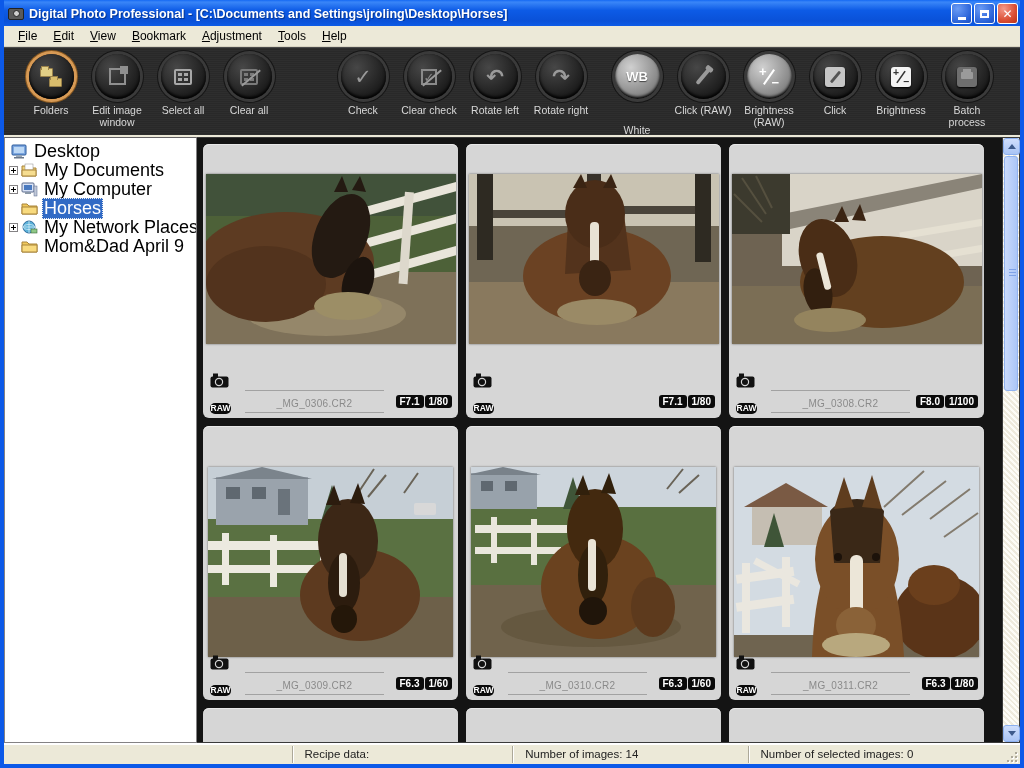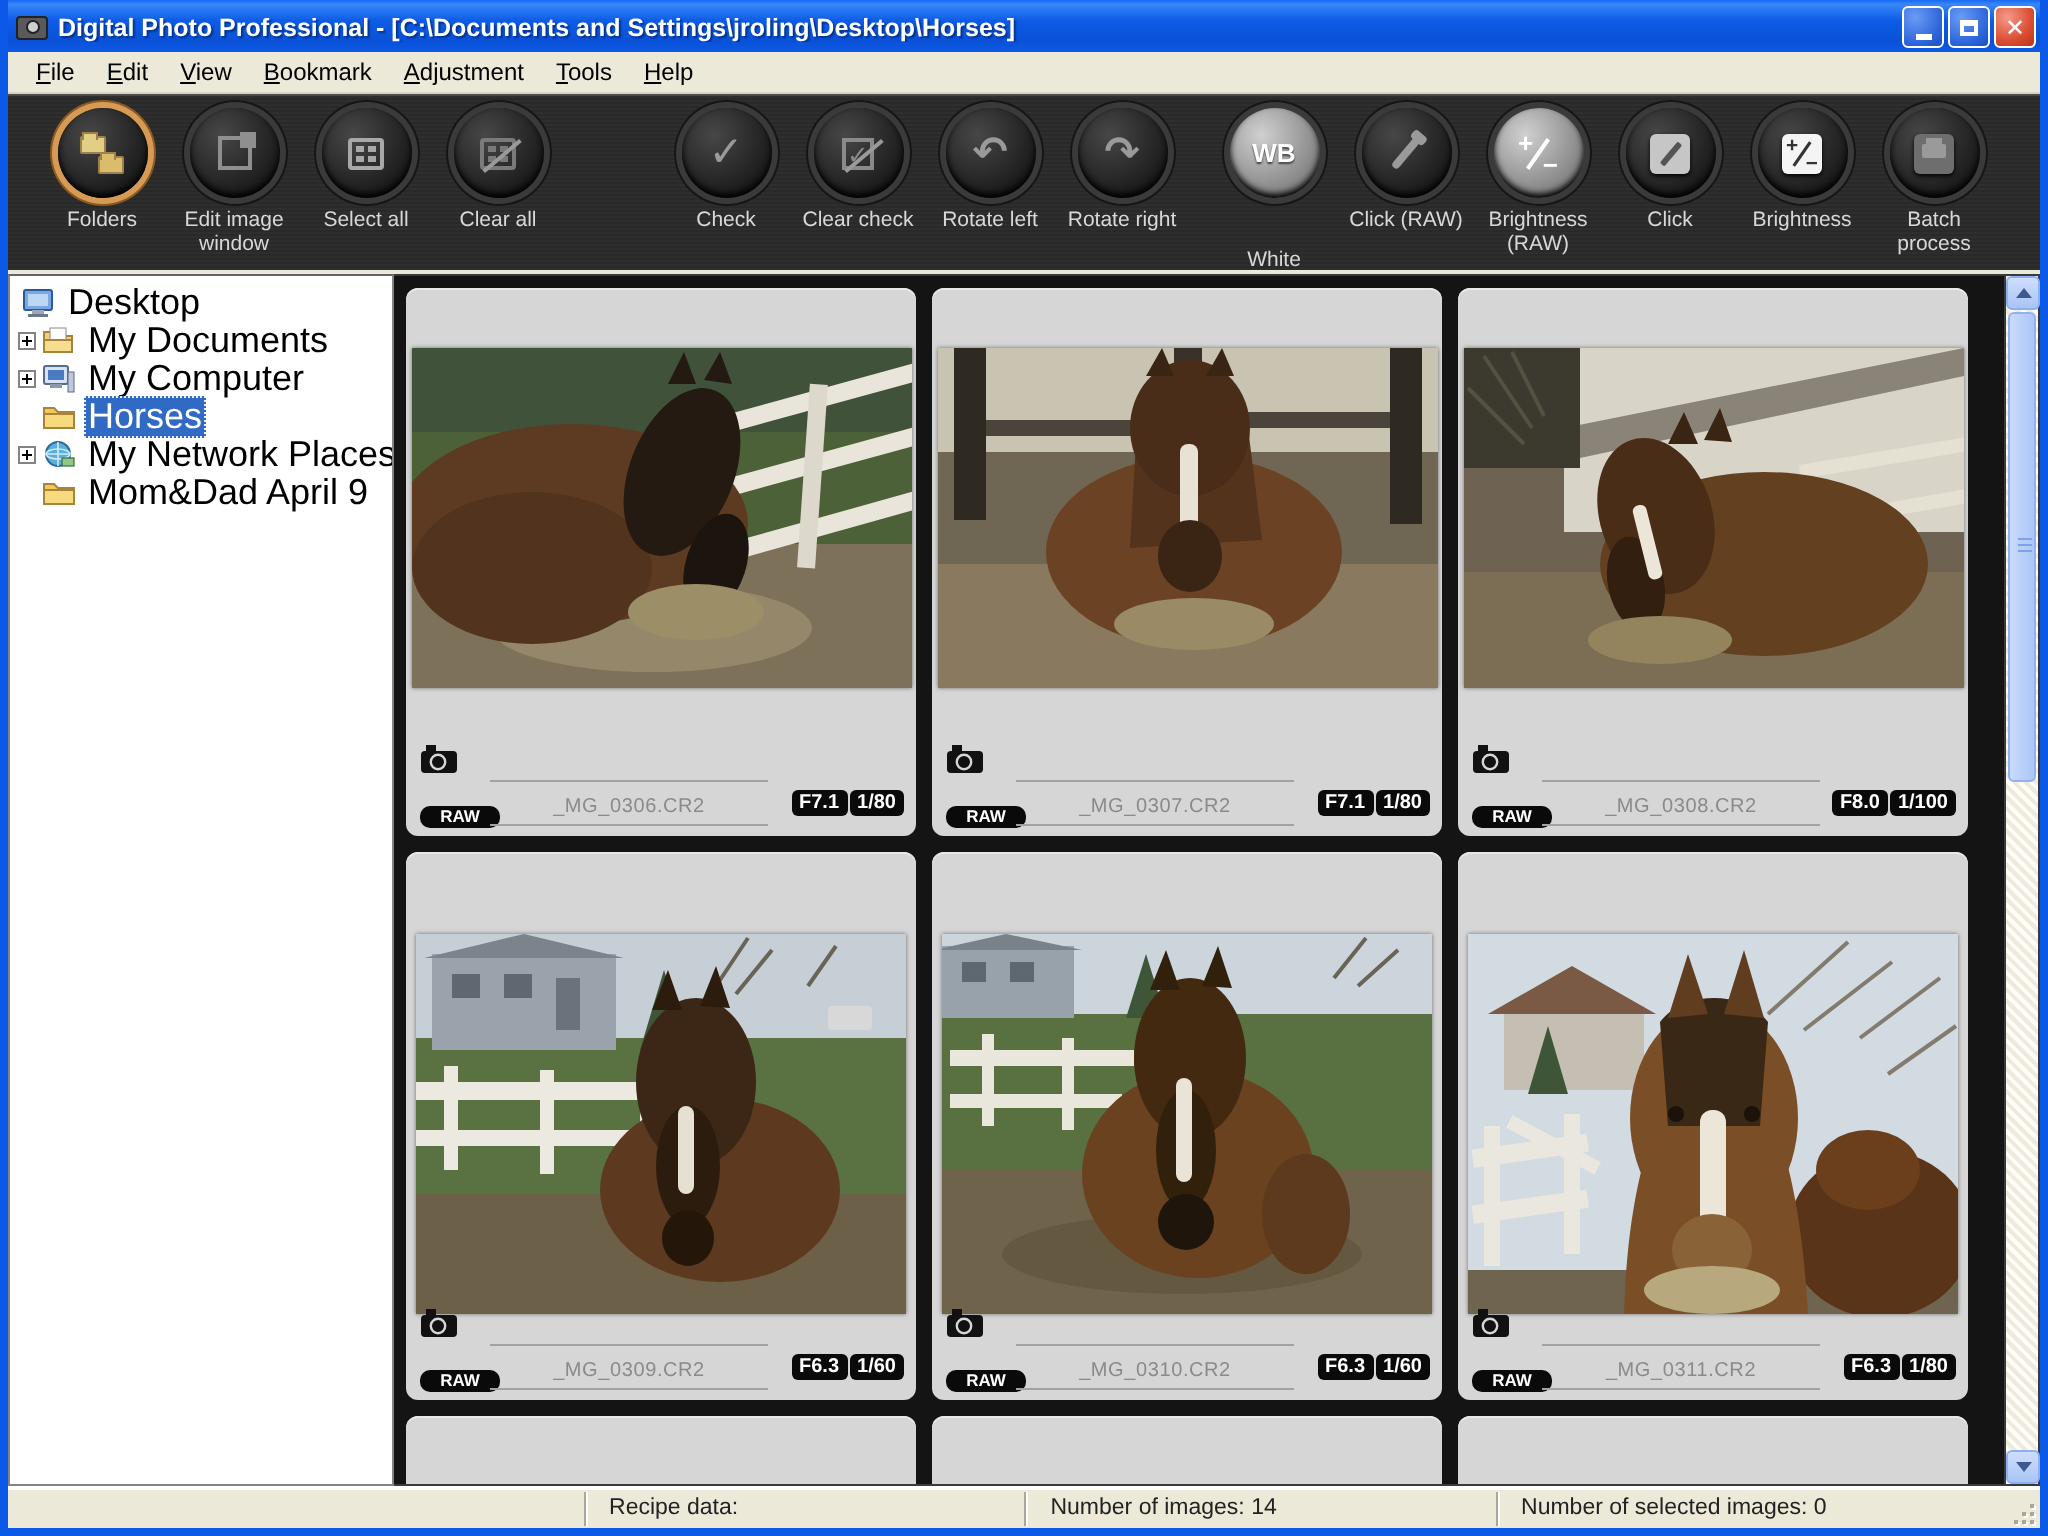--- a/index.html
+++ b/index.html
@@ -86,21 +86,21 @@
   .tree-label { padding:0 2px; }
   .tree-label.selected { background:#316ac5; color:#fff; outline:1px dotted #f0f0f0; outline-offset:-1px; }
 
   .thumb-panel { flex:1; display:flex; min-width:0; background:#141414; border:1px solid #3a3a3a; border-left:none; }
   .thumb-grid { flex:1; overflow:hidden; padding:6px 0 0 6px; display:grid; grid-template-columns:repeat(3,255px); grid-auto-rows:274px; gap:8px; }
   .cell { background:#d6d6d6; border-radius:6px; position:relative; overflow:hidden; box-shadow:inset 0 1px 0 #e8e8e8; }
   .photo { display:block; margin:30px auto 0; box-shadow:0 0 2px rgba(0,0,0,.5); }
   .photo.tall { margin-top:41px; }
   .cell-info { position:absolute; left:0; right:0; bottom:0; height:48px; }
   .cam-group { position:absolute; left:7px; bottom:4px; width:30px; }
-  .raw-badge { display:block; margin-top:11px; background:#0a0a0a; color:#fff; font-size:8.5px; font-weight:bold; text-align:center; border-radius:5px; width:40px; line-height:11px; }
+  .raw-badge { display:block; margin-top:11px; background:#0a0a0a; color:#fff; font-size:8.5px; font-weight:bold; text-align:center; border-radius:5px; width:21px; line-height:11px; }
   .fname-wrap { position:absolute; left:42px; right:74px; bottom:5px; border-top:1px solid #a2a2a2; border-bottom:1px solid #a2a2a2; padding:2px 0 1px; text-align:center; }
   .fname { font-size:10px; color:#8a8a8a; letter-spacing:.3px; }
   .exif { position:absolute; right:6px; bottom:10px; display:flex; flex-direction:row; align-items:flex-end; gap:1px; }
   .exif-badge { background:#0a0a0a; color:#fff; font-size:10px; font-weight:bold; line-height:13px; padding:0 4px; border-radius:3px; }
 
   
   .vscroll { width:17px; background:repeating-linear-gradient(45deg,#fdfcf7 0 2px,#eeeadd 2px 4px); display:flex; flex-direction:column; border-left:1px solid #3a3a3a; }
   .sb-btn { width:17px; height:17px; flex:0 0 auto; background:linear-gradient(180deg,#cfdefc,#a9c4f5); border:1px solid #8cb0f0; border-radius:3px; display:flex; align-items:center; justify-content:center; }
   .sb-btn.down { margin-top:auto; }
   .tri-up { width:0; height:0; border-left:4px solid transparent; border-right:4px solid transparent; border-bottom:5px solid #3d5a8c; }
@@ -389,21 +389,20 @@
           </svg>
           <div class="cell-info">
             <span class="cam-group">
               <svg width="20" height="15" viewBox="0 0 20 15">
                   <rect x="3" y="0.5" width="5" height="4" fill="#111"></rect>
                   <rect x="0.5" y="3.5" width="18" height="11" rx="2" fill="#111"></rect>
                   <circle cx="9" cy="9" r="3.6" fill="none" stroke="#d6d6d6" stroke-width="1.2"></circle>
                 </svg>
               <span class="raw-badge">RAW</span>
             </span>
-            <span class="fname-wrap"><span class="fname">_MG_0307.CR2</span></span>
             <span class="exif">
               <span class="exif-badge">F7.1</span>
               <span class="exif-badge">1/80</span>
             </span>
           </div>
         </div>
 
         <div class="cell">
           <svg class="photo" width="250" height="170" viewBox="0 0 250 170">
             <rect width="250" height="170" fill="#6e6352"></rect>

